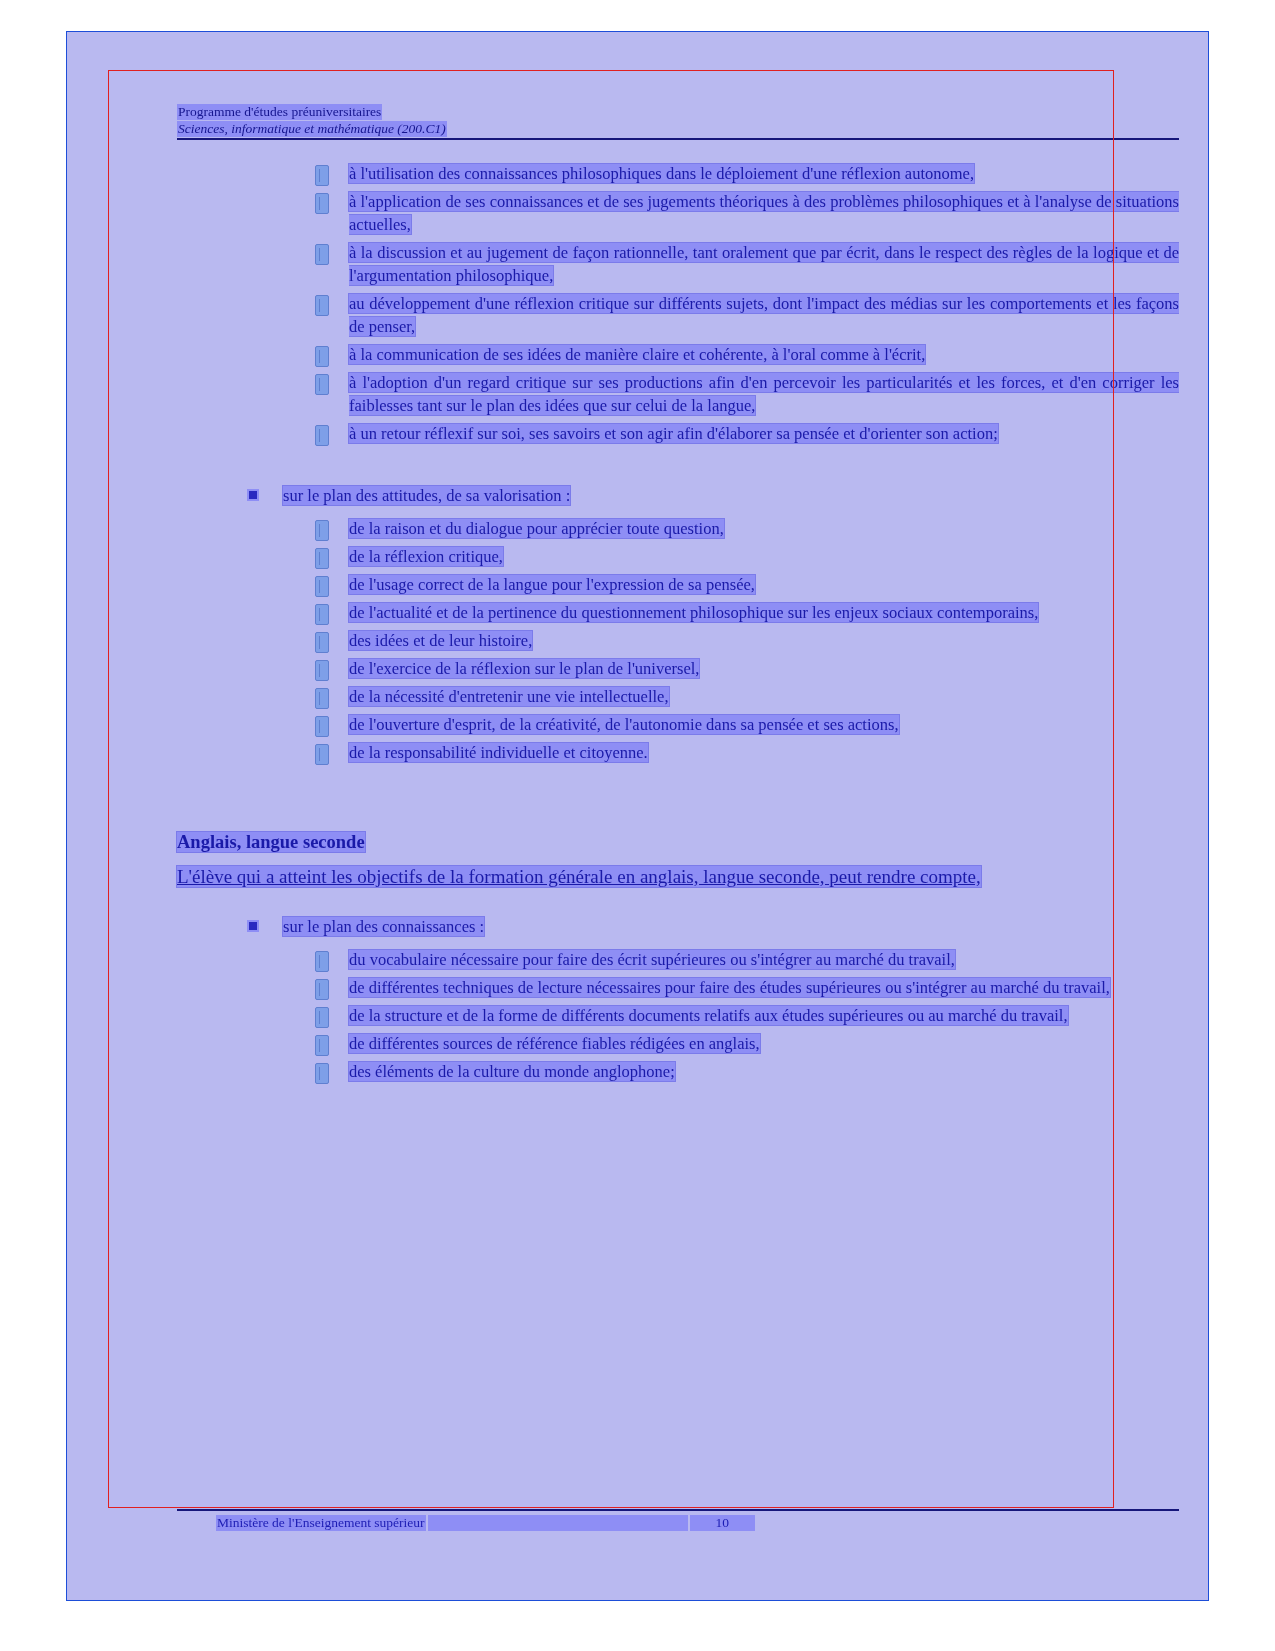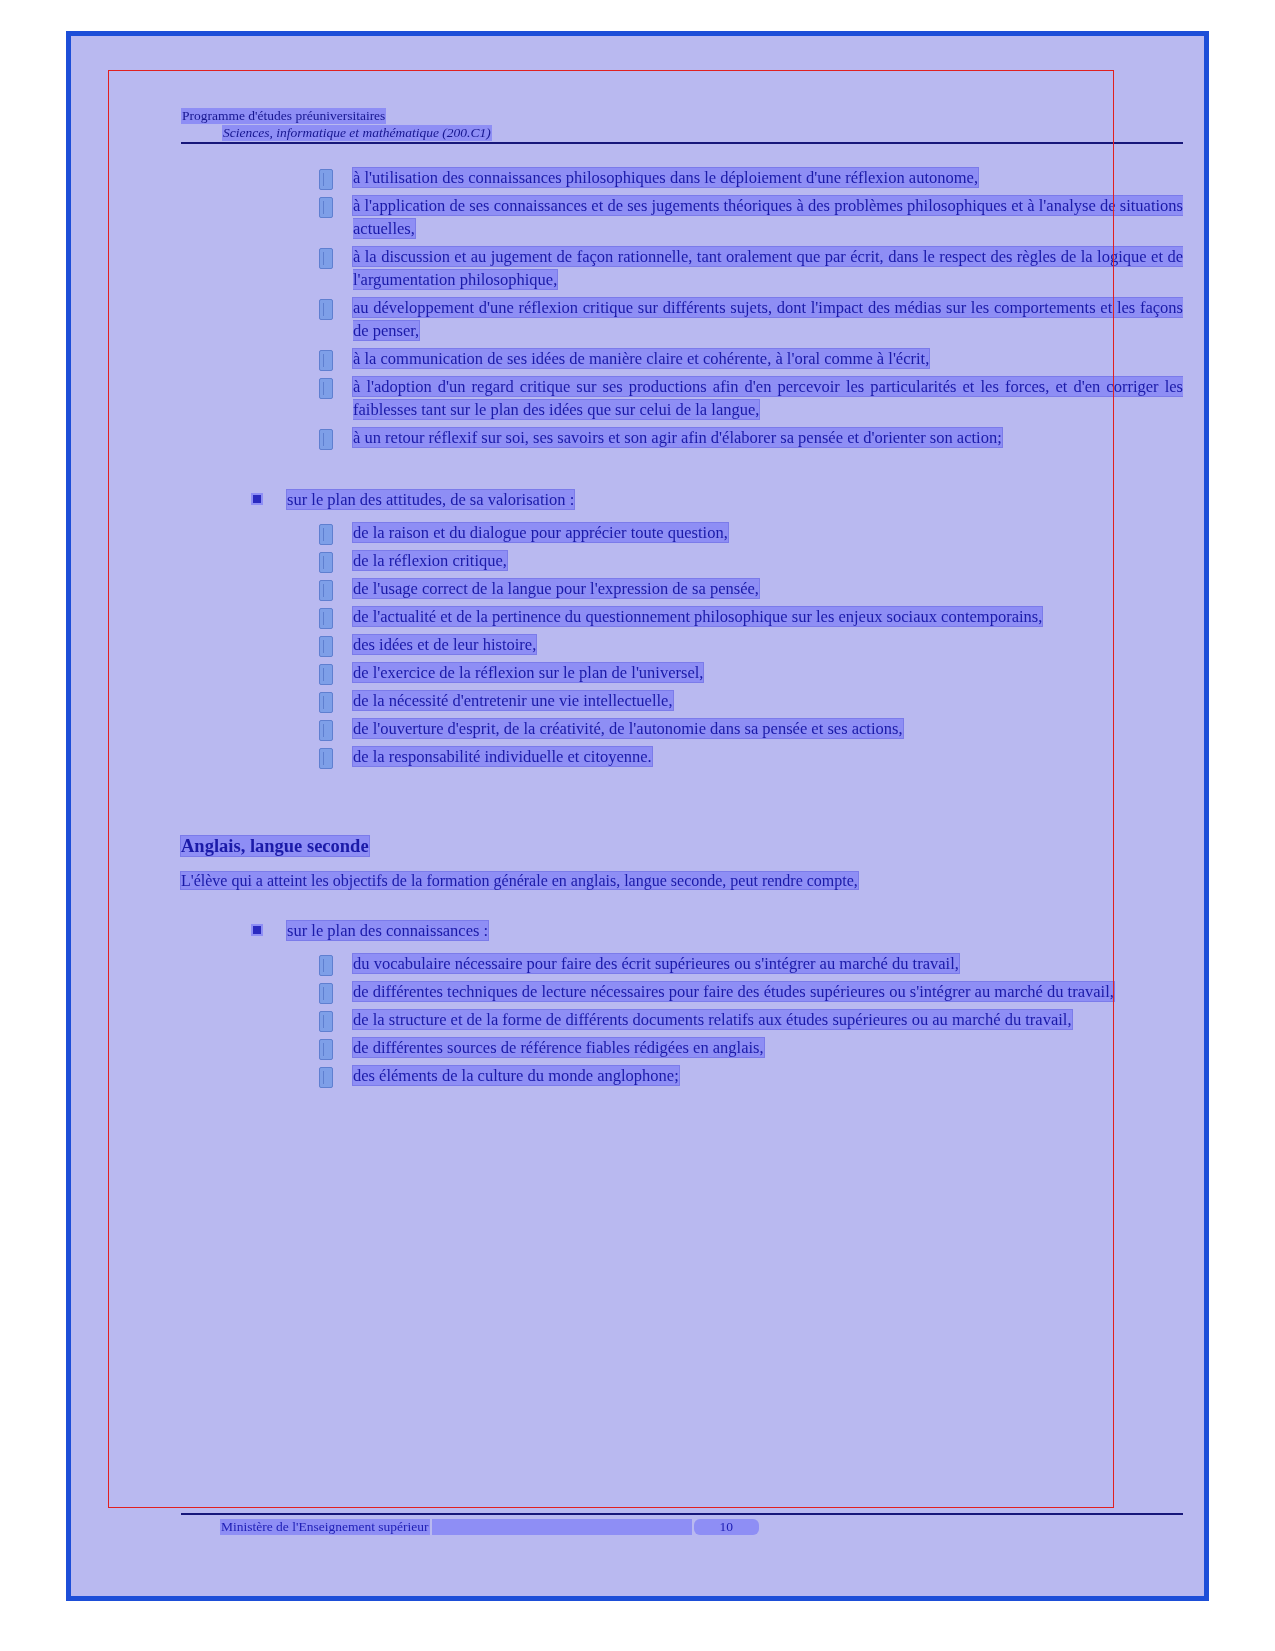--- a/index.html
+++ b/index.html
@@ -16,21 +16,21 @@
   }
 
   
   .page-outer {
     position: absolute;
     left: 66px;
     top: 31px;
     width: 1143px;
     height: 1570px;
     background: #b9b9f0;
-    border: 5px solid #1d4ed8;
+    border: 1px solid #1d4ed8;
     box-sizing: border-box;
   }
   .selection-frame {
     position: absolute;
     left: 108px;
     top: 70px;
     width: 1006px;
     height: 1438px;
     border: 1.5px solid #e02020;
     box-sizing: border-box;
@@ -49,21 +49,20 @@
   }
   .header .hl {
     display: inline-block;
     background: #8e8ef5;
     color: #16168f;
     padding: 0 1px;
   }
   .header .line2 {
     font-style: italic;
     margin-top: 1px;
-    margin-left: 41px;
   }
   .header-rule {
     position: absolute;
     left: 110px;
     top: 106px;
     width: 1002px;
     height: 2px;
     background: #16167a;
   }
 
@@ -90,21 +89,20 @@
   .footer .f-left { background: #8e8ef5; padding: 0 1px; }
   .footer .f-mid {
     flex: 0 0 260px;
     background: #8e8ef5;
     margin-left: 2px;
   }
   .footer .f-page {
     background: #8e8ef5;
     padding: 0 26px;
     margin-left: 2px;
-    border-radius: 6px;
   }
 
   
   .content {
     position: absolute;
     left: 110px;
     top: 130px;
     width: 1002px;
   }
 
@@ -173,25 +171,26 @@
   
   .section-heading {
     margin: 0 0 0 0;
     font-size: 18.5px;
     font-weight: bold;
     line-height: 26px;
     color: #16168f;
   }
   .intro {
     margin: 10px 0 0 0;
-    font-size: 16px;
+    font-size: 19px;
     line-height: 24px;
     text-align: justify;
     width: 1000px;
     color: #1a1aa8;
+    text-decoration: underline;
   }
 </style>
 </head>
 <body>
 
 <div class="page-outer">
 
   <div class="header">
     <div><span class="hl">Programme d'études préuniversitaires</span></div>
     <div class="line2"><span class="hl">Sciences, informatique et mathématique (200.C1)</span></div>

